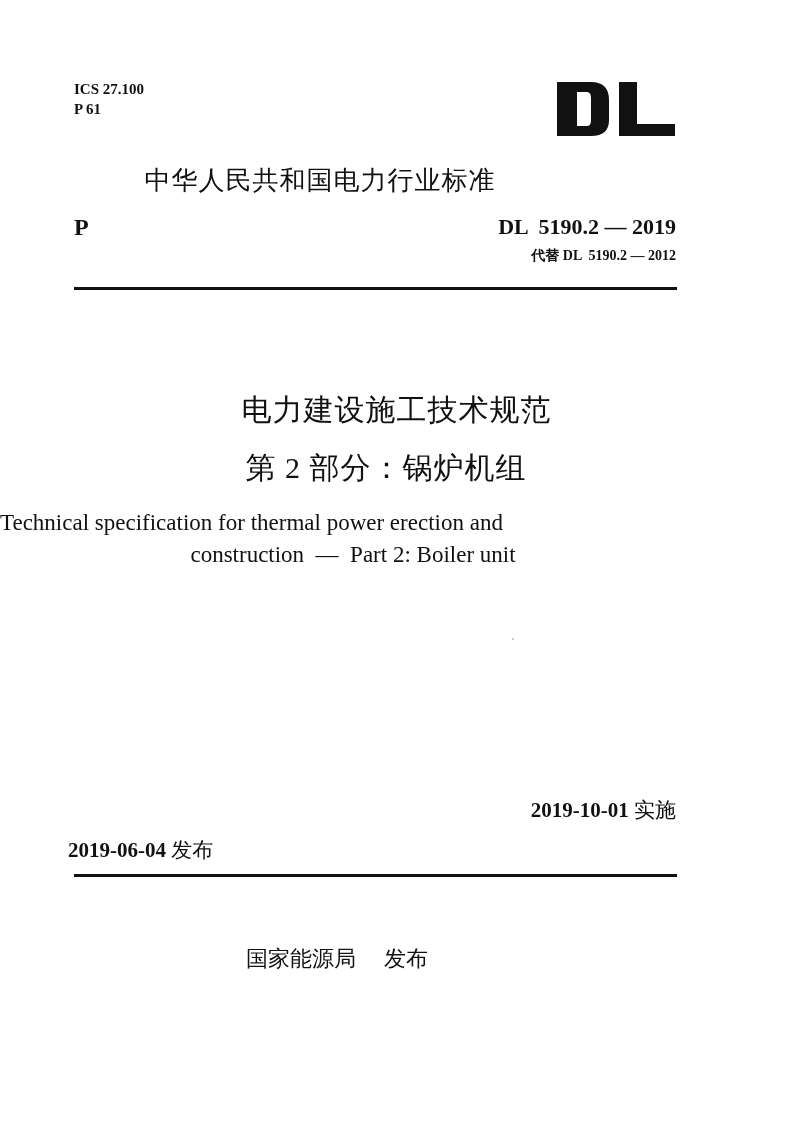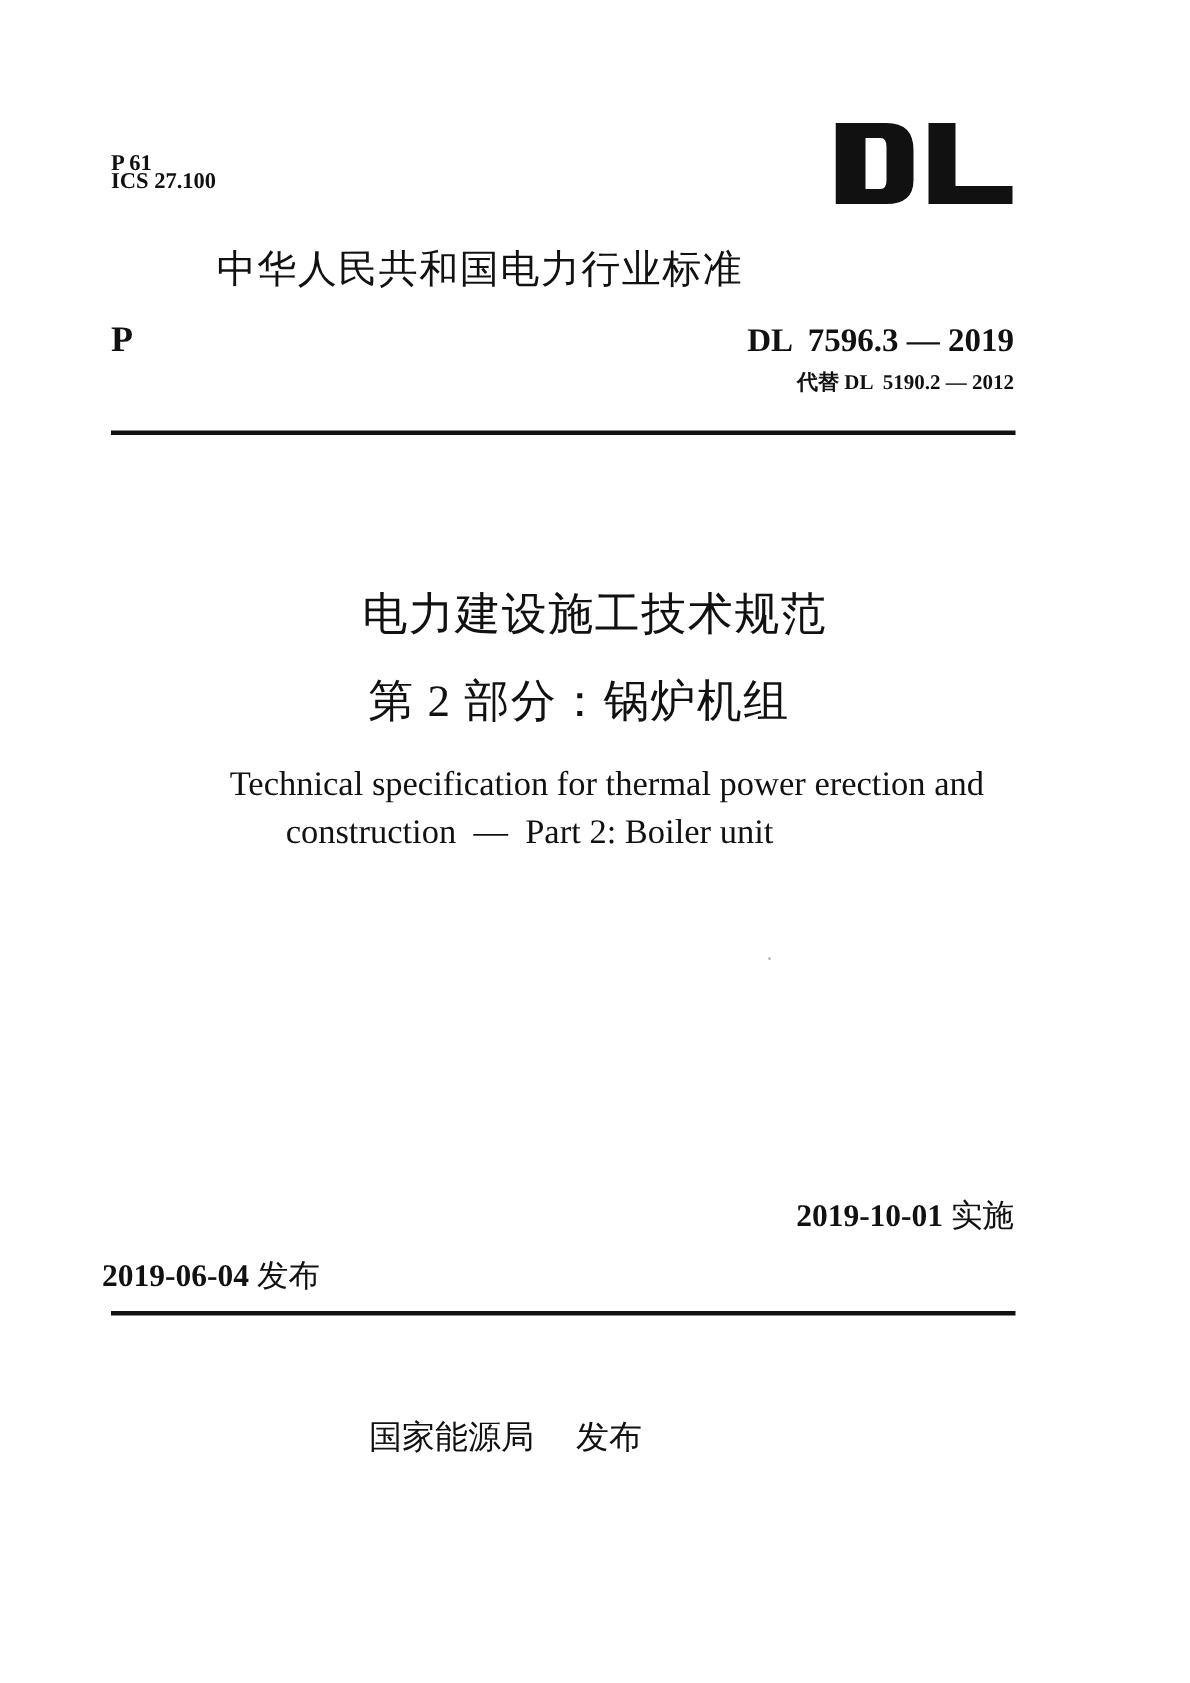--- a/index.html
+++ b/index.html
@@ -20,21 +20,21 @@
       font-weight: bold;
     }
     .serif {
       font-family: "Liberation Serif", "DejaVu Serif", serif;
     }
     .sans {
       font-family: "DejaVu Sans", "Liberation Sans", sans-serif;
     }
     #ics-code {
       left: 74px; top: 80px;
-      font-size: 15px; line-height: 18px; margin-top: 32px;
+      font-size: 15px; line-height: 18px;
     }
     #class-code {
       left: 74px; top: 100px;
       font-size: 15px; line-height: 18px;
     }
     #dl-logo {
       left: 557px; top: 80px;
       width: 120px; height: 58px;
     }
     #dl-logo svg { display: block; }
@@ -79,21 +79,21 @@
       letter-spacing: 1px;
     }
     #title-cn-2 {
       left: 0; width: 772px; top: 448px;
       text-align: center;
       font-size: 30px; line-height: 40px;
       letter-spacing: 1px;
     }
     #title-en-1 {
       left: 0; width: 656px; top: 508px;
-      text-align: right;
+      text-align: left;
       font-size: 23px; line-height: 30px;
     }
     #title-en-2 {
       left: 0; width: 706px; top: 540px;
       text-align: center;
       font-size: 23px; line-height: 30px;
       white-space: pre;
     }
     #speck {
       left: 512px; top: 638px;
@@ -136,21 +136,21 @@
 
     <path d="M62 2 H80 V44 H118 V56 H62 Z" fill="#111111"></path>
   </svg>
 </div>
 
 <div class="abs sans" id="standard-category">
   <span>中华人民共和国电力行业标准</span>
 </div>
 
 <div class="abs serif-bold" id="p-letter">P</div>
-<div class="abs serif-bold" id="standard-number">DL  7596.3 — 2019</div>
+<div class="abs serif-bold" id="standard-number">DL  5190.2 — 2019</div>
 <div class="abs serif-bold" id="replaces"><span class="cn">代替</span><span> DL  5190.2 — 2012</span></div>
 
 <div class="abs rule" id="rule-top"></div>
 
 <div class="abs serif" id="title-cn-1">电力建设施工技术规范</div>
 <div class="abs serif" id="title-cn-2">第 2 部分：锅炉机组</div>
 <div class="abs serif" id="title-en-1">Technical specification for thermal power erection and</div>
 <div class="abs serif" id="title-en-2">construction  —  Part 2: Boiler unit</div>
 
 <div class="abs" id="speck"></div>

